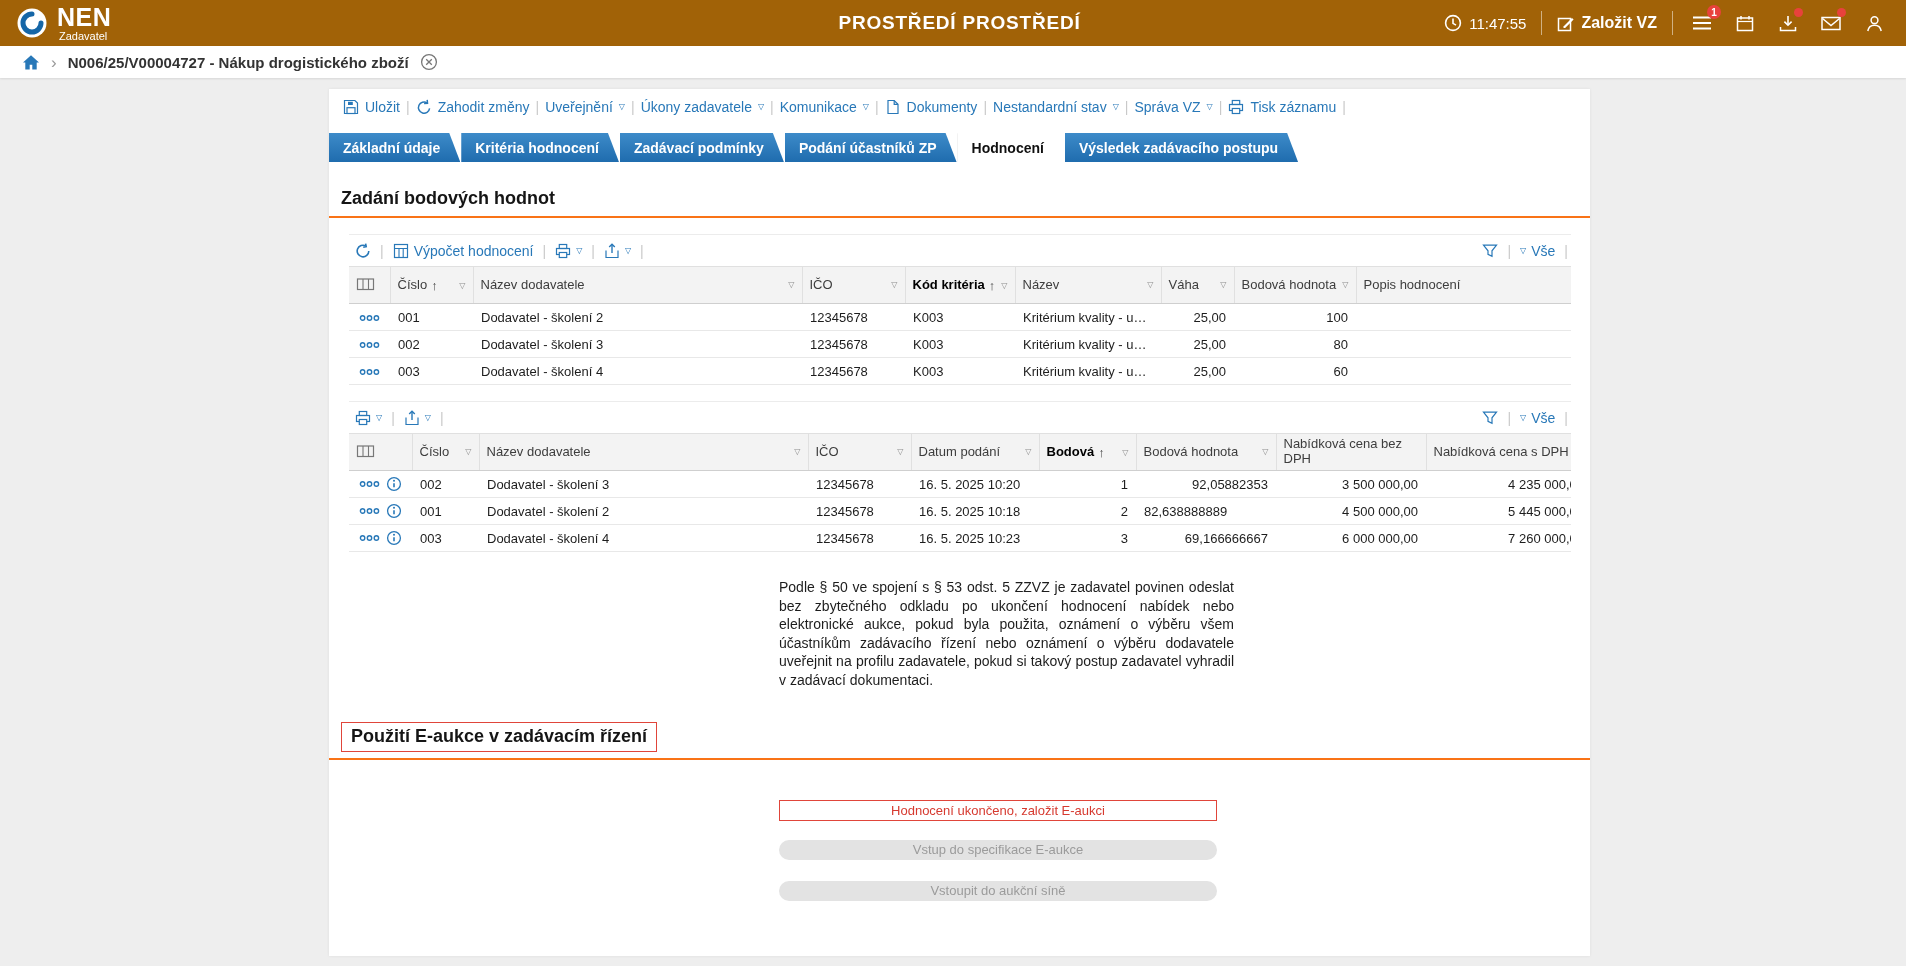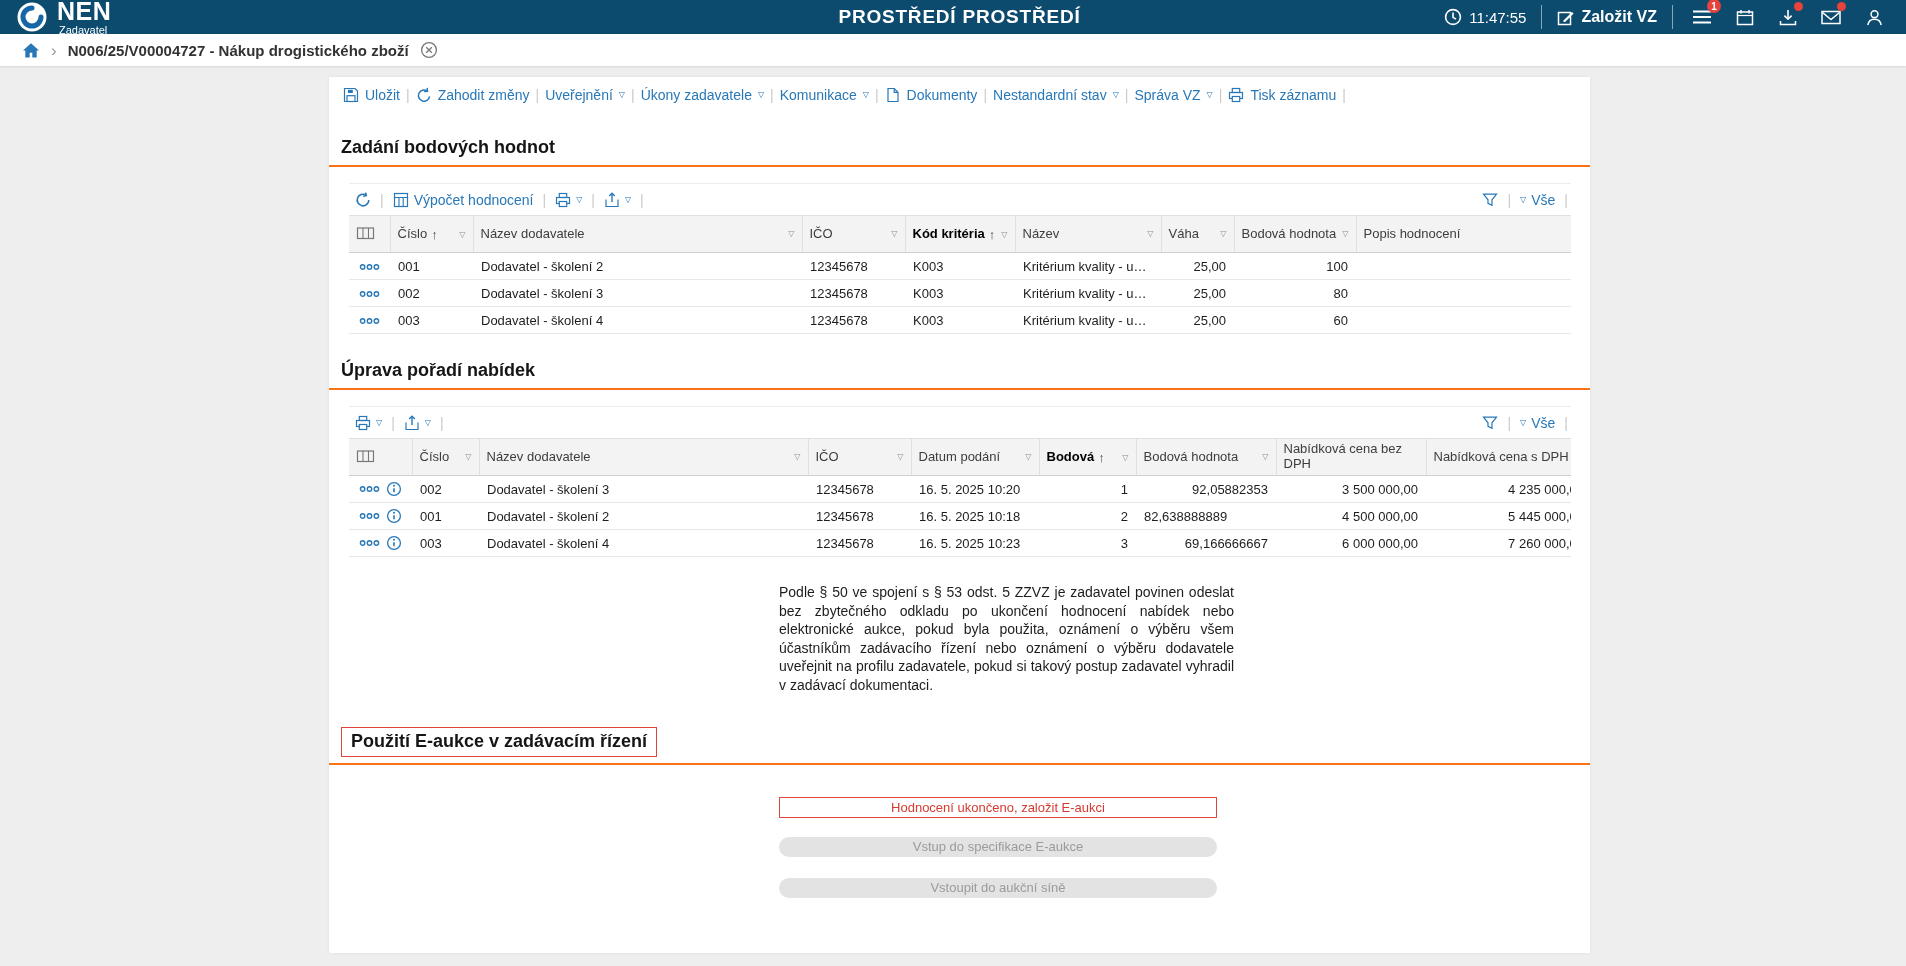--- a/index.html
+++ b/index.html
@@ -2,21 +2,21 @@
 <html><head>
 <meta charset="utf-8">
 <style>
 *{box-sizing:border-box;margin:0;padding:0}
 html,body{width:1906px;height:966px}
 body{background:#eeeeee;font-family:"Liberation Sans","DejaVu Sans",sans-serif;font-size:13px;color:#222;overflow:hidden}
 .ic{display:inline-flex;align-items:center;justify-content:center}
 .ic svg{display:block}
 
 
-.top-bar{height:34px;background:#0c4a6e;display:flex;align-items:center;position:relative;color:#fff}
+.top-bar{height:46px;background:#a16207;display:flex;align-items:center;position:relative;color:#fff}
 .brand{display:flex;align-items:center;gap:9px;padding-left:16px;cursor:pointer}
 .brand-text{display:flex;flex-direction:column;line-height:1}
 .brand-name{font-size:25px;font-weight:bold;letter-spacing:.5px}
 .brand-sub{font-size:11px;margin-top:1px;margin-left:2px}
 .env-title{position:absolute;left:329px;width:1261px;text-align:center;font-weight:bold;font-size:19px;letter-spacing:.8px;pointer-events:none}
 .top-right{margin-left:auto;display:flex;align-items:center;gap:15px;padding-right:18px;position:relative;z-index:1}
 .clock{display:flex;align-items:center;gap:7px;font-size:15px}
 .create-vz{display:flex;align-items:center;gap:7px;font-size:16px;font-weight:bold;cursor:pointer}
 .vsep{width:1px;height:24px;background:rgba(255,255,255,.5)}
 .top-ic{position:relative;cursor:pointer;width:28px;height:28px;display:flex;align-items:center;justify-content:center}
@@ -69,21 +69,21 @@
 .sort{color:#444;font-size:13px}
 .hfilter{margin-left:auto;font-size:8px;color:#8f8f8f}
 .grid td{border-bottom:1px solid #e8e8e8;padding:2px 8px;height:27px;white-space:nowrap;overflow:hidden;text-overflow:ellipsis;color:#1d1d1d}
 .col-icon{text-align:center}
 .row-ics{display:inline-flex;align-items:center;gap:6px;color:#2878b8}
 
 
 .ranking-note{width:455px;margin:26px 0 0 450px;text-align:justify;font-size:14px;line-height:1.33;color:#1d1d1d}
 
 
-.eauction-buttons{padding-top:32px}
+.eauction-buttons{padding-top:40px}
 .ebtn{width:438px;margin-left:450px;display:flex;align-items:center;justify-content:center;font-size:13px;cursor:pointer}
 .ebtn.alert{height:21px;background:#fff;border:1px solid #e0453a;color:#d63a30;margin-bottom:19px}
 .ebtn.disabled{height:20px;background:#e3e3e3;color:#9b9b9b;border-radius:10px;margin-bottom:21px}
 </style>
 </head>
 <body>
 
 <div class="top-bar">
   <div class="brand">
     <span class="ic">
@@ -247,20 +247,28 @@
             <rect x="1.5" y="5.5" width="13" height="6" fill="none" stroke="currentColor" stroke-width="1.2"></rect>
             <rect x="4.3" y="1.5" width="7.4" height="4" fill="none" stroke="currentColor" stroke-width="1.2"></rect>
             <rect x="4.3" y="9.5" width="7.4" height="5" fill="#fff" stroke="currentColor" stroke-width="1.2"></rect>
           </svg>
         </span>
         <span>Tisk záznamu</span>
       </span>
       <span class="tb-sep">|</span>
     </div>
 
+  <div class="tabs">
+      <div class="tab">Základní údaje</div>
+      <div class="tab">Kritéria hodnocení</div>
+      <div class="tab">Zadávací podmínky</div>
+      <div class="tab">Podání účastníků ZP</div>
+      <div class="tab active">Hodnocení</div>
+      <div class="tab">Výsledek zadávacího postupu</div>
+    </div>
 
   <div class="section-head">
     <span class="section-title">Zadání bodových hodnot</span>
   </div>
   <div class="grid-panel">
     <div class="grid-toolbar">
       <span class="gt-item">
           <span class="ic">
             <svg width="16" height="16" viewBox="0 0 16 16">
               <path d="M13.8 8A5.8 5.8 0 1 1 10.9 3" fill="none" stroke="currentColor" stroke-width="1.6"></path>
@@ -434,23 +442,20 @@
               <td>Kritérium kvality - uži...</td>
               <td style="text-align:right">25,00</td>
               <td style="text-align:right">60</td>
               <td></td>
             </tr>
           </tbody>
         </table>
     </div>
   </div>
 
-  <div class="section-head">
-    <span class="section-title">Úprava pořadí nabídek</span>
-  </div>
   <div class="grid-panel">
     <div class="grid-toolbar">
       <span class="gt-item">
           <span class="ic">
             <svg width="16" height="16" viewBox="0 0 16 16">
               <rect x="1.5" y="5.5" width="13" height="6" fill="none" stroke="currentColor" stroke-width="1.2"></rect>
               <rect x="4.3" y="1.5" width="7.4" height="4" fill="none" stroke="currentColor" stroke-width="1.2"></rect>
               <rect x="4.3" y="9.5" width="7.4" height="5" fill="#fff" stroke="currentColor" stroke-width="1.2"></rect>
             </svg>
           </span>

